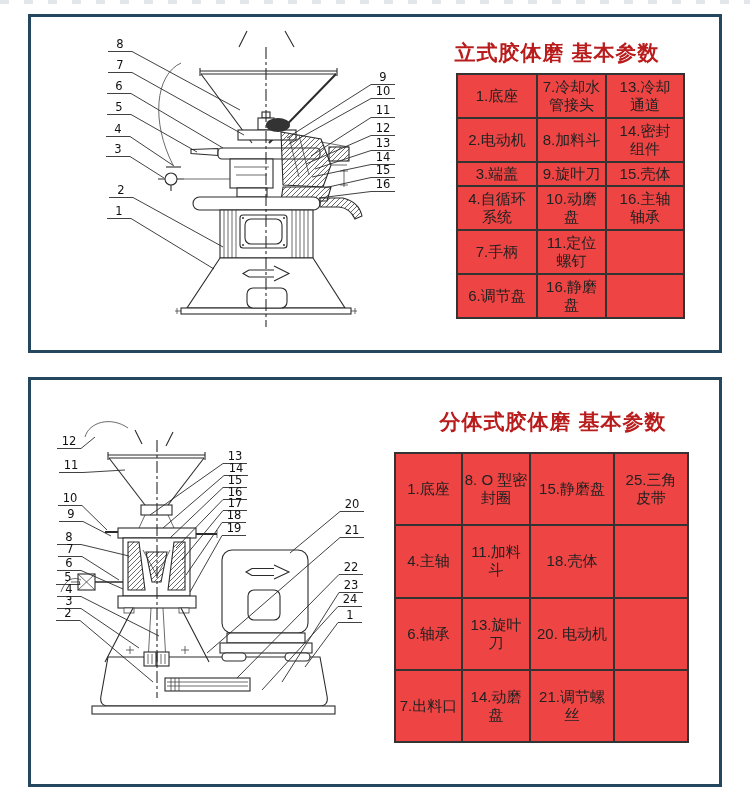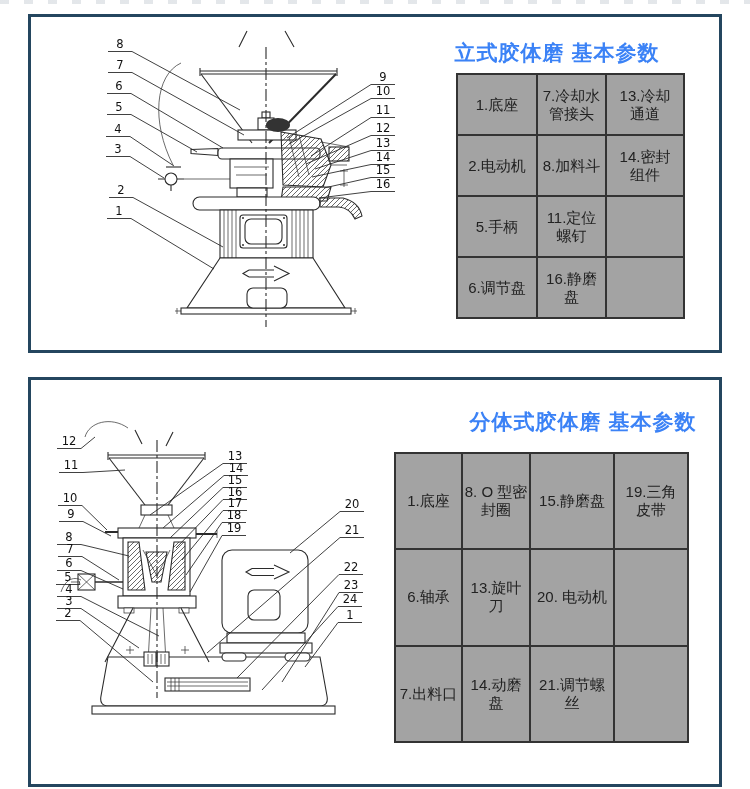--- a/index.html
+++ b/index.html
@@ -4,26 +4,26 @@
 <style>
   html,body{margin:0;padding:0;}
   body{width:750px;height:789px;position:relative;background:#ffffff;
        font-family:"Liberation Sans",sans-serif;overflow:hidden;}
   .top-remnant{position:absolute;top:0;left:0;right:0;height:4px;
        background:repeating-linear-gradient(90deg,#cdd3d9 0 9px,transparent 9px 24px);
        opacity:.55;}
   .panel{position:absolute;background:#fff;border:3px solid #24465f;box-sizing:border-box;}
   .panel-top{left:28px;top:14px;width:694px;height:339px;}
   .panel-bottom{left:28px;top:377px;width:694px;height:410px;}
-  .panel-title{position:absolute;font-size:21px;font-weight:bold;color:#3b82f6;
+  .panel-title{position:absolute;font-size:21px;font-weight:bold;color:#b91c1c;
        letter-spacing:1px;text-align:center;white-space:nowrap;}
   .title-top{left:400px;top:22px;width:252px;}
-  .title-bottom{left:426px;top:28px;width:252px;}
+  .title-bottom{left:396px;top:28px;width:252px;}
   table.parts-table{position:absolute;border-collapse:collapse;table-layout:fixed;
-       background:#a3a3a3;}
+       background:#ef4444;}
   table.parts-table td{border:2px solid #333333;color:#222222;font-size:15px;
        text-align:center;vertical-align:middle;line-height:18px;
        white-space:pre-line;padding:0;overflow:hidden;}
   .tbl-top{left:425px;top:56px;width:227px;height:246px;}
   .tbl-bottom{left:363px;top:72px;width:293px;height:291px;}
   .diagram{position:absolute;left:0;top:0;}
   .art line,.art path,.art rect,.art polygon,.art circle,.art ellipse{
        stroke:#2b2b2b;stroke-width:1.1;fill:none;}
   .art .f{fill:#ffffff;}
   .art .dk{fill:#333333;stroke:none;}
@@ -168,21 +168,34 @@
           <td>13.冷却
 通道</td>
         </tr>
         <tr>
           <td>2.电动机</td>
           <td>8.加料斗</td>
           <td>14.密封
 组件</td>
         </tr>
         <tr>
-          <td>5.手柄</td>
+          <td>3.端盖</td>
+          <td>9.旋叶刀</td>
+          <td>15.壳体</td>
+        </tr>
+        <tr>
+          <td>4.自循环
+系统</td>
+          <td>10.动磨
+盘</td>
+          <td>16.主轴
+轴承</td>
+        </tr>
+        <tr>
+          <td>7.手柄</td>
           <td>11.定位
 螺钉</td>
           <td></td>
         </tr>
         <tr>
           <td>6.调节盘</td>
           <td>16.静磨
 盘</td>
           <td></td>
         </tr>
@@ -332,22 +345,29 @@
         <col style="width: 68px;">
         <col style="width: 84px;">
         <col style="width: 74px;">
       </colgroup>
       <tbody>
         <tr>
           <td>1.底座</td>
           <td>8. O 型密
 封圈</td>
           <td>15.静磨盘</td>
-          <td>19.三角
+          <td>25.三角
 皮带</td>
+        </tr>
+        <tr>
+          <td>4.主轴</td>
+          <td>11.加料
+斗</td>
+          <td>18.壳体</td>
+          <td></td>
         </tr>
         <tr>
           <td>6.轴承</td>
           <td>13.旋叶
 刀</td>
           <td>20.  电动机</td>
           <td></td>
         </tr>
         <tr>
           <td>7.出料口</td>

